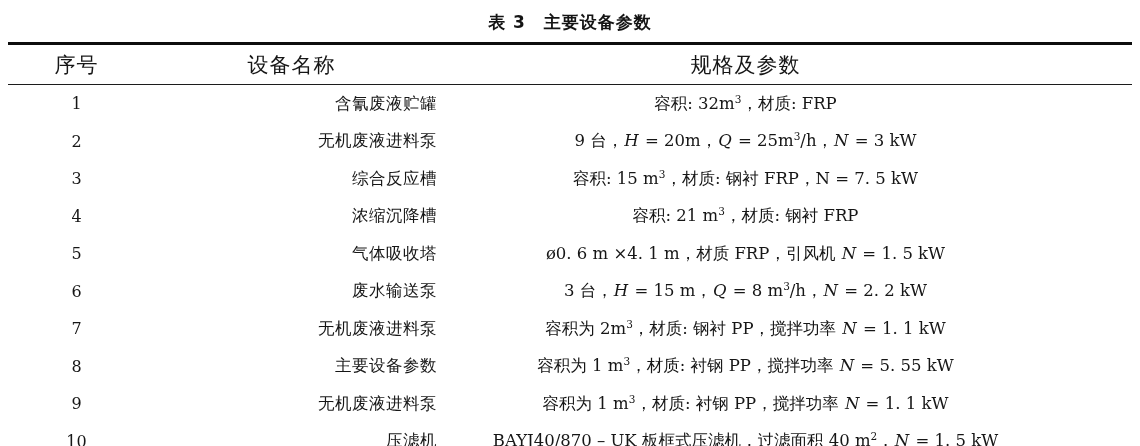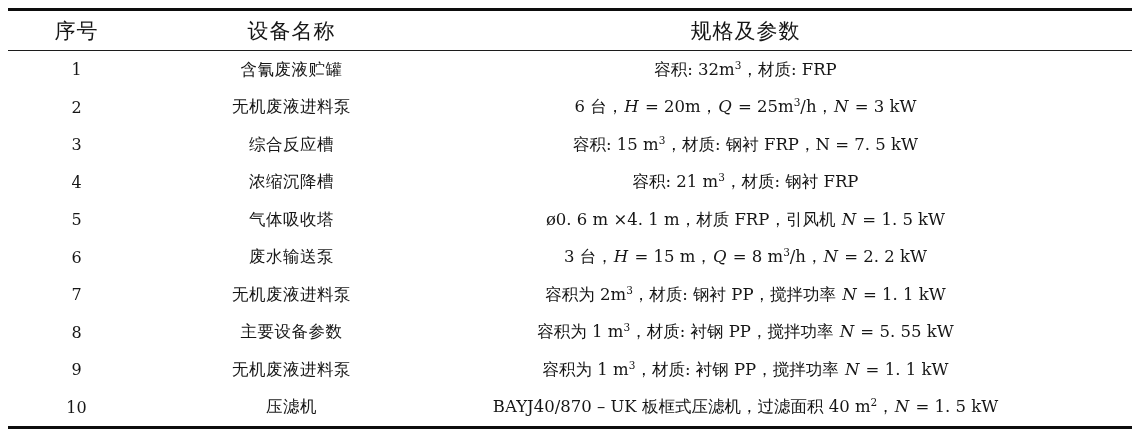--- a/index.html
+++ b/index.html
@@ -50,36 +50,37 @@
   tbody td {
     height: 35.5px;
     text-align: center;
     vertical-align: middle;
     font-size: 16.5px;
     color: #161616;
     white-space: nowrap;
     overflow: hidden;
   }
   tbody td.c-no { font-size: 16px; }
-  tbody td.c-name { letter-spacing: 0.5px; }
+  tbody td.c-name { letter-spacing: 0.5px; text-align: right; }
   tbody td.c-spec { padding-right: 80px; }
   tbody td.c-spec sup {
     font-size: 10.5px;
     vertical-align: super;
     line-height: 0;
   }
   tbody td.c-spec i {
     font-style: italic;
     padding: 0 1px;
   }
 </style>
 </head>
 <body>
 
 <div class="page">
+  <div class="table-title">表 3　主要设备参数</div>
 
   <table class="equip-table">
     <colgroup>
       <col class="c1">
         <col class="c2">
         <col class="c3">
     </colgroup>
     <thead>
       <tr>
         <th>序号</th>
@@ -89,21 +90,21 @@
     </thead>
     <tbody>
         <tr>
           <td class="c-no">1</td>
           <td class="c-name">含氰废液贮罐</td>
           <td class="c-spec"><span>容积: 32m</span><sup>3</sup><span>，材质: FRP</span></td>
         </tr>
         <tr>
           <td class="c-no">2</td>
           <td class="c-name">无机废液进料泵</td>
-          <td class="c-spec"><span>6 台，</span><i>H</i><span> = 20m，</span><i>Q</i><span> = 25m</span><sup>3</sup><span>/h，</span><i>N</i><span> = 3 kW</span></td>
+          <td class="c-spec"><span>9 台，</span><i>H</i><span> = 20m，</span><i>Q</i><span> = 25m</span><sup>3</sup><span>/h，</span><i>N</i><span> = 3 kW</span></td>
         </tr>
         <tr>
           <td class="c-no">3</td>
           <td class="c-name">综合反应槽</td>
           <td class="c-spec"><span>容积: 15 m</span><sup>3</sup><span>，材质: 钢衬 FRP，N = 7. 5 kW</span></td>
         </tr>
         <tr>
           <td class="c-no">4</td>
           <td class="c-name">浓缩沉降槽</td>
           <td class="c-spec"><span>容积: 21 m</span><sup>3</sup><span>，材质: 钢衬 FRP</span></td>

